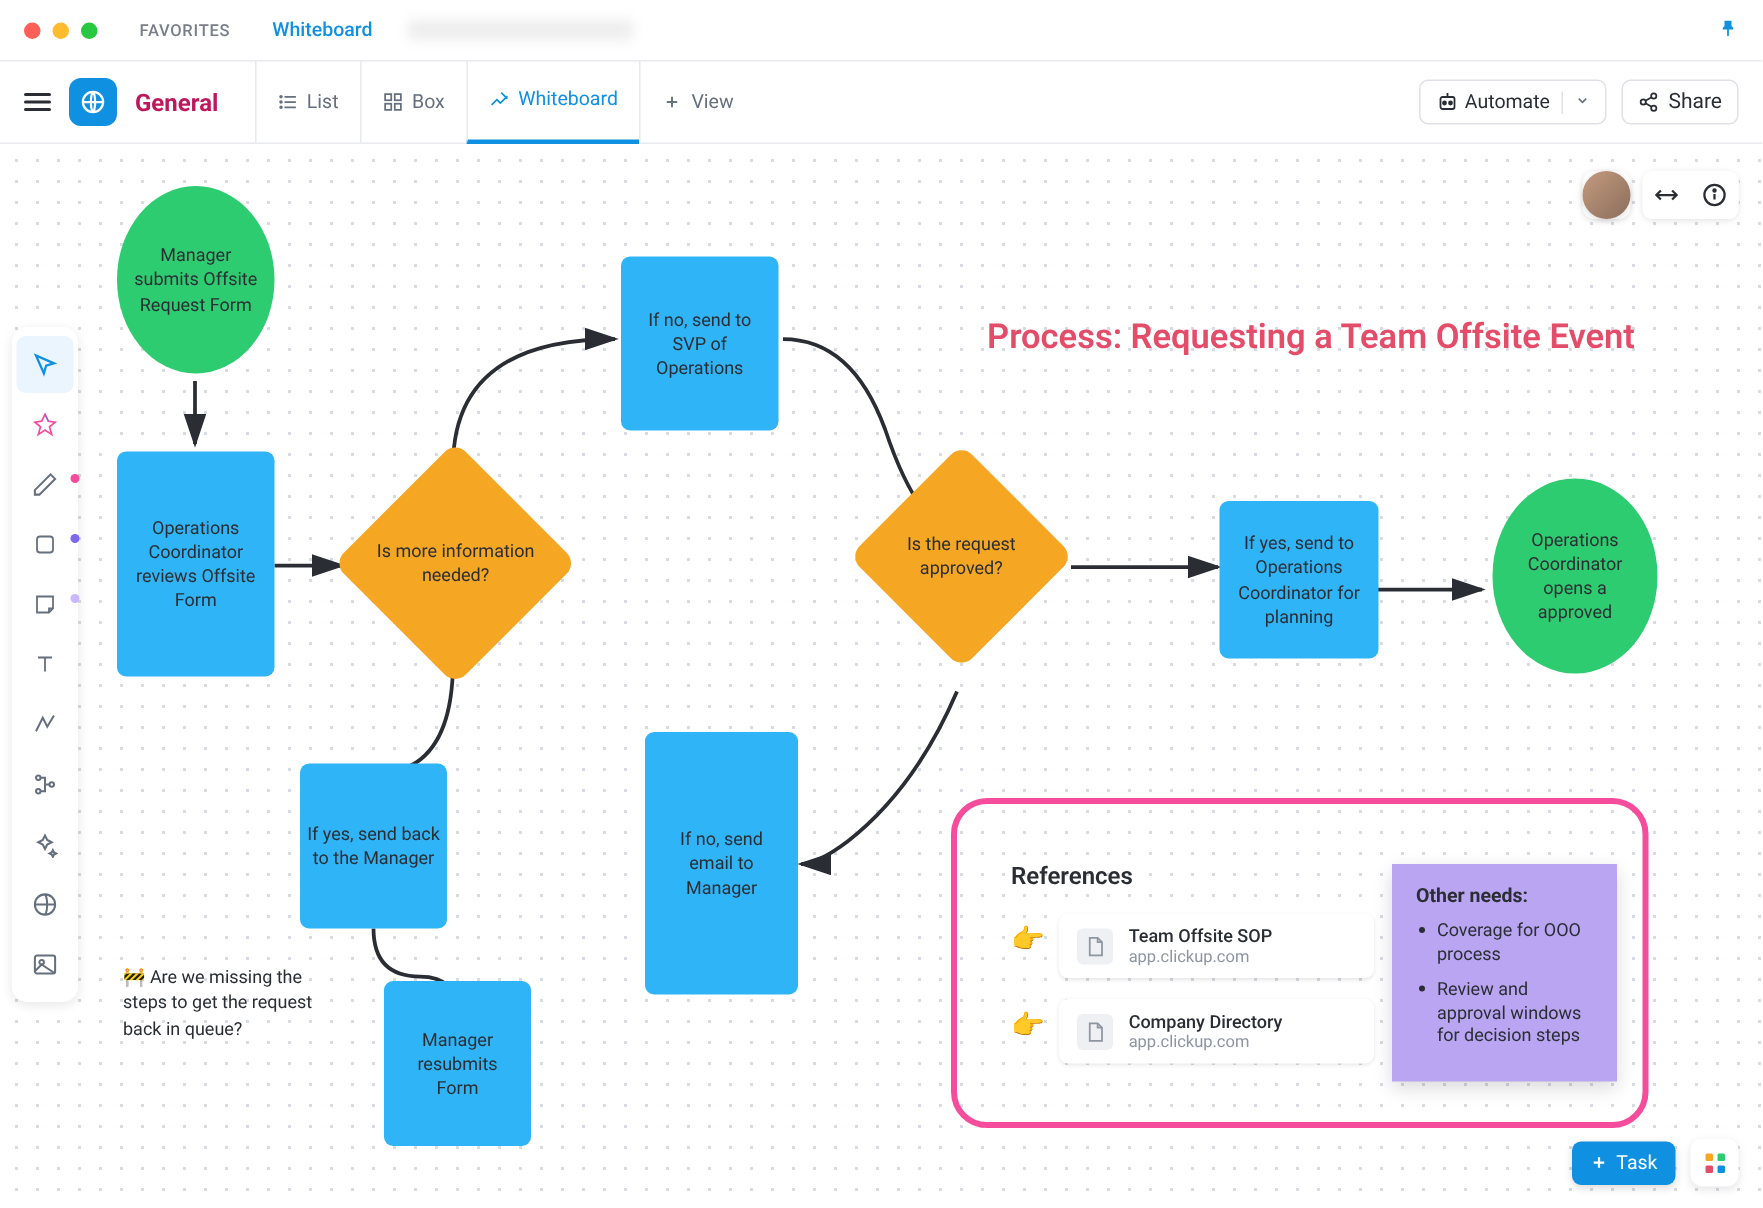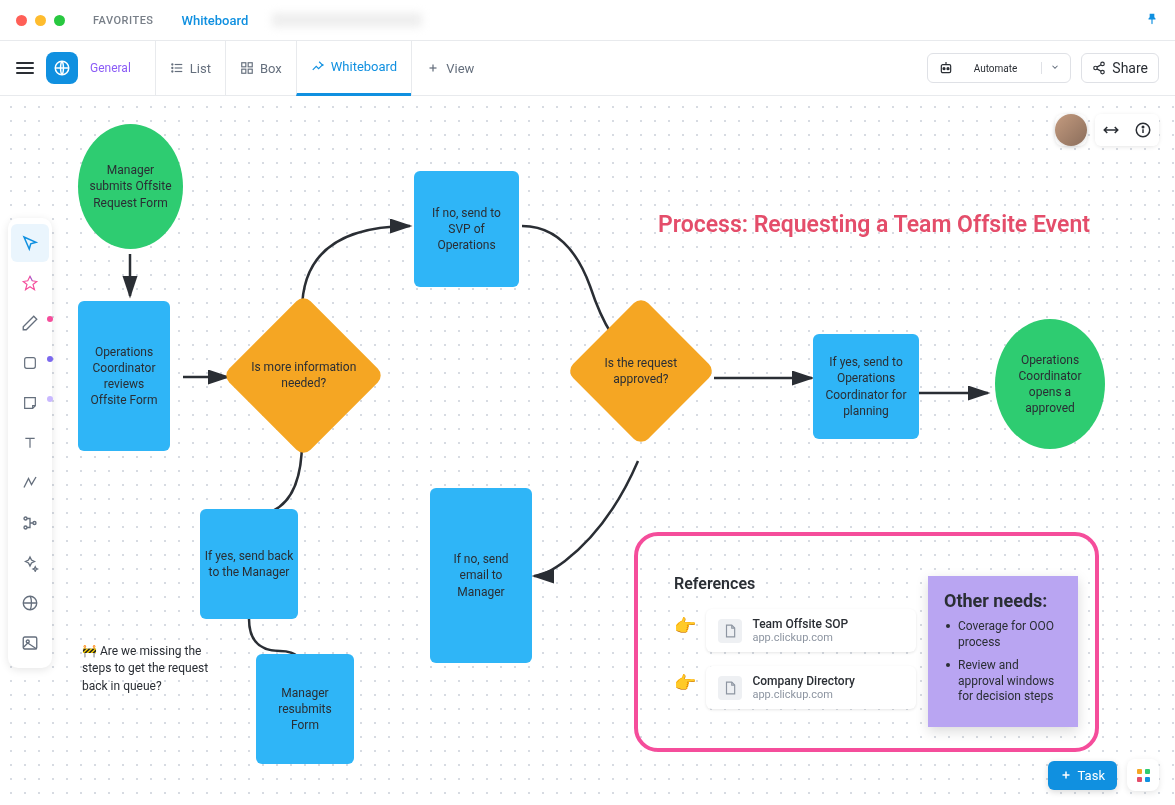--- a/index.html
+++ b/index.html
@@ -14,27 +14,27 @@
 .favorites { margin-left: 20px; font-size: 11px; letter-spacing: 0.5px; color: #787f88; font-weight: 500; }
 .tab-whiteboard { color: #1090e0; font-size: 13px; margin-left: 20px; font-weight: 500; }
 .tab-blur { width: 150px; height: 14px; background: #eee; margin-left: 16px; filter: blur(4px); border-radius: 2px; }
 .pin-icon { margin-left: auto; color: #1090e0; }
 
 
 .toolbar { height: 56px; display: flex; align-items: center; padding: 0 16px; border-top: 1px solid #e8eaed; border-bottom: 1px solid #e8eaed; gap: 12px; }
 .burger { display: flex; flex-direction: column; gap: 3px; cursor: pointer; }
 .burger span { width: 18px; height: 2px; background: #2a2e34; border-radius: 1px; }
 .globe-badge { width: 32px; height: 32px; background: #1090e0; border-radius: 8px; display: flex; align-items: center; justify-content: center; color: #fff; }
-.general-title { font-size: 12px; font-weight: 400; color: #8b5cf6; }
+.general-title { font-size: 16px; font-weight: 700; color: #be185d; }
 .view-tabs { display: flex; gap: 0; margin-left: 12px; }
 .view-tab { display: flex; align-items: center; gap: 6px; padding: 0 14px; height: 56px; font-size: 13px; color: #656f7d; cursor: pointer; border-left: 1px solid #e8eaed; }
 .view-tab.active { color: #1090e0; border-bottom: 3px solid #1090e0; }
 .view-tab .ic { width: 14px; height: 14px; display: inline-flex; align-items: center; justify-content: center; }
 .tb-right { margin-left: auto; display: flex; gap: 10px; align-items: center; }
-.btn-automate { display: flex; align-items: center; gap: 20px; border: 1px solid #dfe1e6; border-radius: 6px; padding: 6px 10px; font-size: 10px; color: #2a2e34; cursor: pointer; }
+.btn-automate { display: flex; align-items: center; gap: 4px; border: 1px solid #dfe1e6; border-radius: 6px; padding: 6px 10px; font-size: 13px; color: #2a2e34; cursor: pointer; }
 .btn-automate .chev { border-left: 1px solid #dfe1e6; padding-left: 8px; margin-left: 4px; color: #656f7d; }
 .btn-share { display: flex; align-items: center; gap: 6px; border: 1px solid #dfe1e6; border-radius: 6px; padding: 6px 10px; font-size: 14px; color: #2a2e34; cursor: pointer; }
 
 
 .canvas-wrap { position: relative; height: 709px; background-image: radial-gradient(circle, #d7dbe2 1px, transparent 1px); background-size: 14px 14px; background-position: 4px 4px; }
 
 
 .left-tools { position: absolute; left: 8px; top: 122px; width: 44px; background: #fff; border-radius: 10px; box-shadow: 0 2px 8px rgba(0,0,0,0.1); display: flex; flex-direction: column; align-items: center; padding: 6px 0; gap: 2px; }
 .left-tool { width: 38px; height: 38px; display: flex; align-items: center; justify-content: center; border-radius: 6px; cursor: pointer; position: relative; color: #656f7d; }
 .left-tool.active { background: #eaf5fd; color: #1090e0; }
@@ -65,21 +65,21 @@
 .ref-wrap { position: absolute; }
 .ref-border { position: absolute; border: 4px solid #f54d9b; border-radius: 24px; pointer-events: none; }
 .ref-title { font-weight: 600; font-size: 16px; color: #2a2e34; }
 .ref-card { background: #fff; border-radius: 6px; box-shadow: 0 1px 3px rgba(0,0,0,0.1); padding: 8px 12px; display: flex; gap: 10px; align-items: center; margin-top: 10px; width: 210px; }
 .ref-card .doc-ic { width: 24px; height: 24px; background: #eef0f3; border-radius: 4px; display: flex; align-items: center; justify-content: center; color: #8d95a1; }
 .ref-card .t1 { font-size: 12px; color: #2a2e34; font-weight: 500; }
 .ref-card .t2 { font-size: 11px; color: #8d95a1; }
 .point-emoji { font-size: 18px; }
 
 .sticky { position: absolute; background: #b9a5f2; padding: 14px 16px; width: 150px; font-size: 12px; color: #2a2e34; box-shadow: 0 4px 12px rgba(0,0,0,0.15); }
-.sticky .h { font-weight: 700; margin-bottom: 8px; font-size: 18px; }
+.sticky .h { font-weight: 700; margin-bottom: 8px; font-size: 13px; }
 .sticky ul { list-style: none; padding-left: 14px; }
 .sticky li { position: relative; margin-bottom: 8px; line-height: 1.3; }
 .sticky li::before { content: ''; position: absolute; left: -12px; top: 5px; width: 4px; height: 4px; border-radius: 50%; background: #2a2e34; }
 
 
 .arrows { position: absolute; inset: 0; pointer-events: none; }
 
 
 .bottom-right { position: absolute; right: 16px; bottom: 14px; display: flex; gap: 10px; align-items: center; }
 .btn-task { background: #1090e0; color: #fff; border-radius: 6px; padding: 7px 12px; font-size: 13px; display: flex; align-items: center; gap: 6px; cursor: pointer; box-shadow: 0 2px 6px rgba(0,0,0,0.15); }
@@ -300,21 +300,21 @@
       <path d="M918 297 L988 297"></path>
     </g>
   </svg>
 
   <div class="title-text" style="left:658px; top:115px;">Process: Requesting a Team Offsite Event</div>
 
   <div class="shape ellipse green" style="left:78px; top:28px; width:105px; height:125px; padding:10px;">
     <b>Manager submits Offsite Request Form</b>
   </div>
 
-  <div class="shape rect blue" style="left:78px; top:205px; width:92px; height:150px; padding:10px;">
+  <div class="shape rect blue" style="left:78px; top:205px; width:105px; height:150px; padding:10px;">
     <span><b>Operations Coordinator</b><span> reviews Offsite Form</span></span>
   </div>
 
   <div class="shape diamond orange" style="left:246px; top:222px; width:115px; height:115px;">
     <span class="inner">Is more information needed?</span>
   </div>
 
   <div class="shape rect blue" style="left:414px; top:75px; width:105px; height:116px; padding:10px;">
     <span><span>If no, send to </span><b>SVP of Operations</b></span>
   </div>

